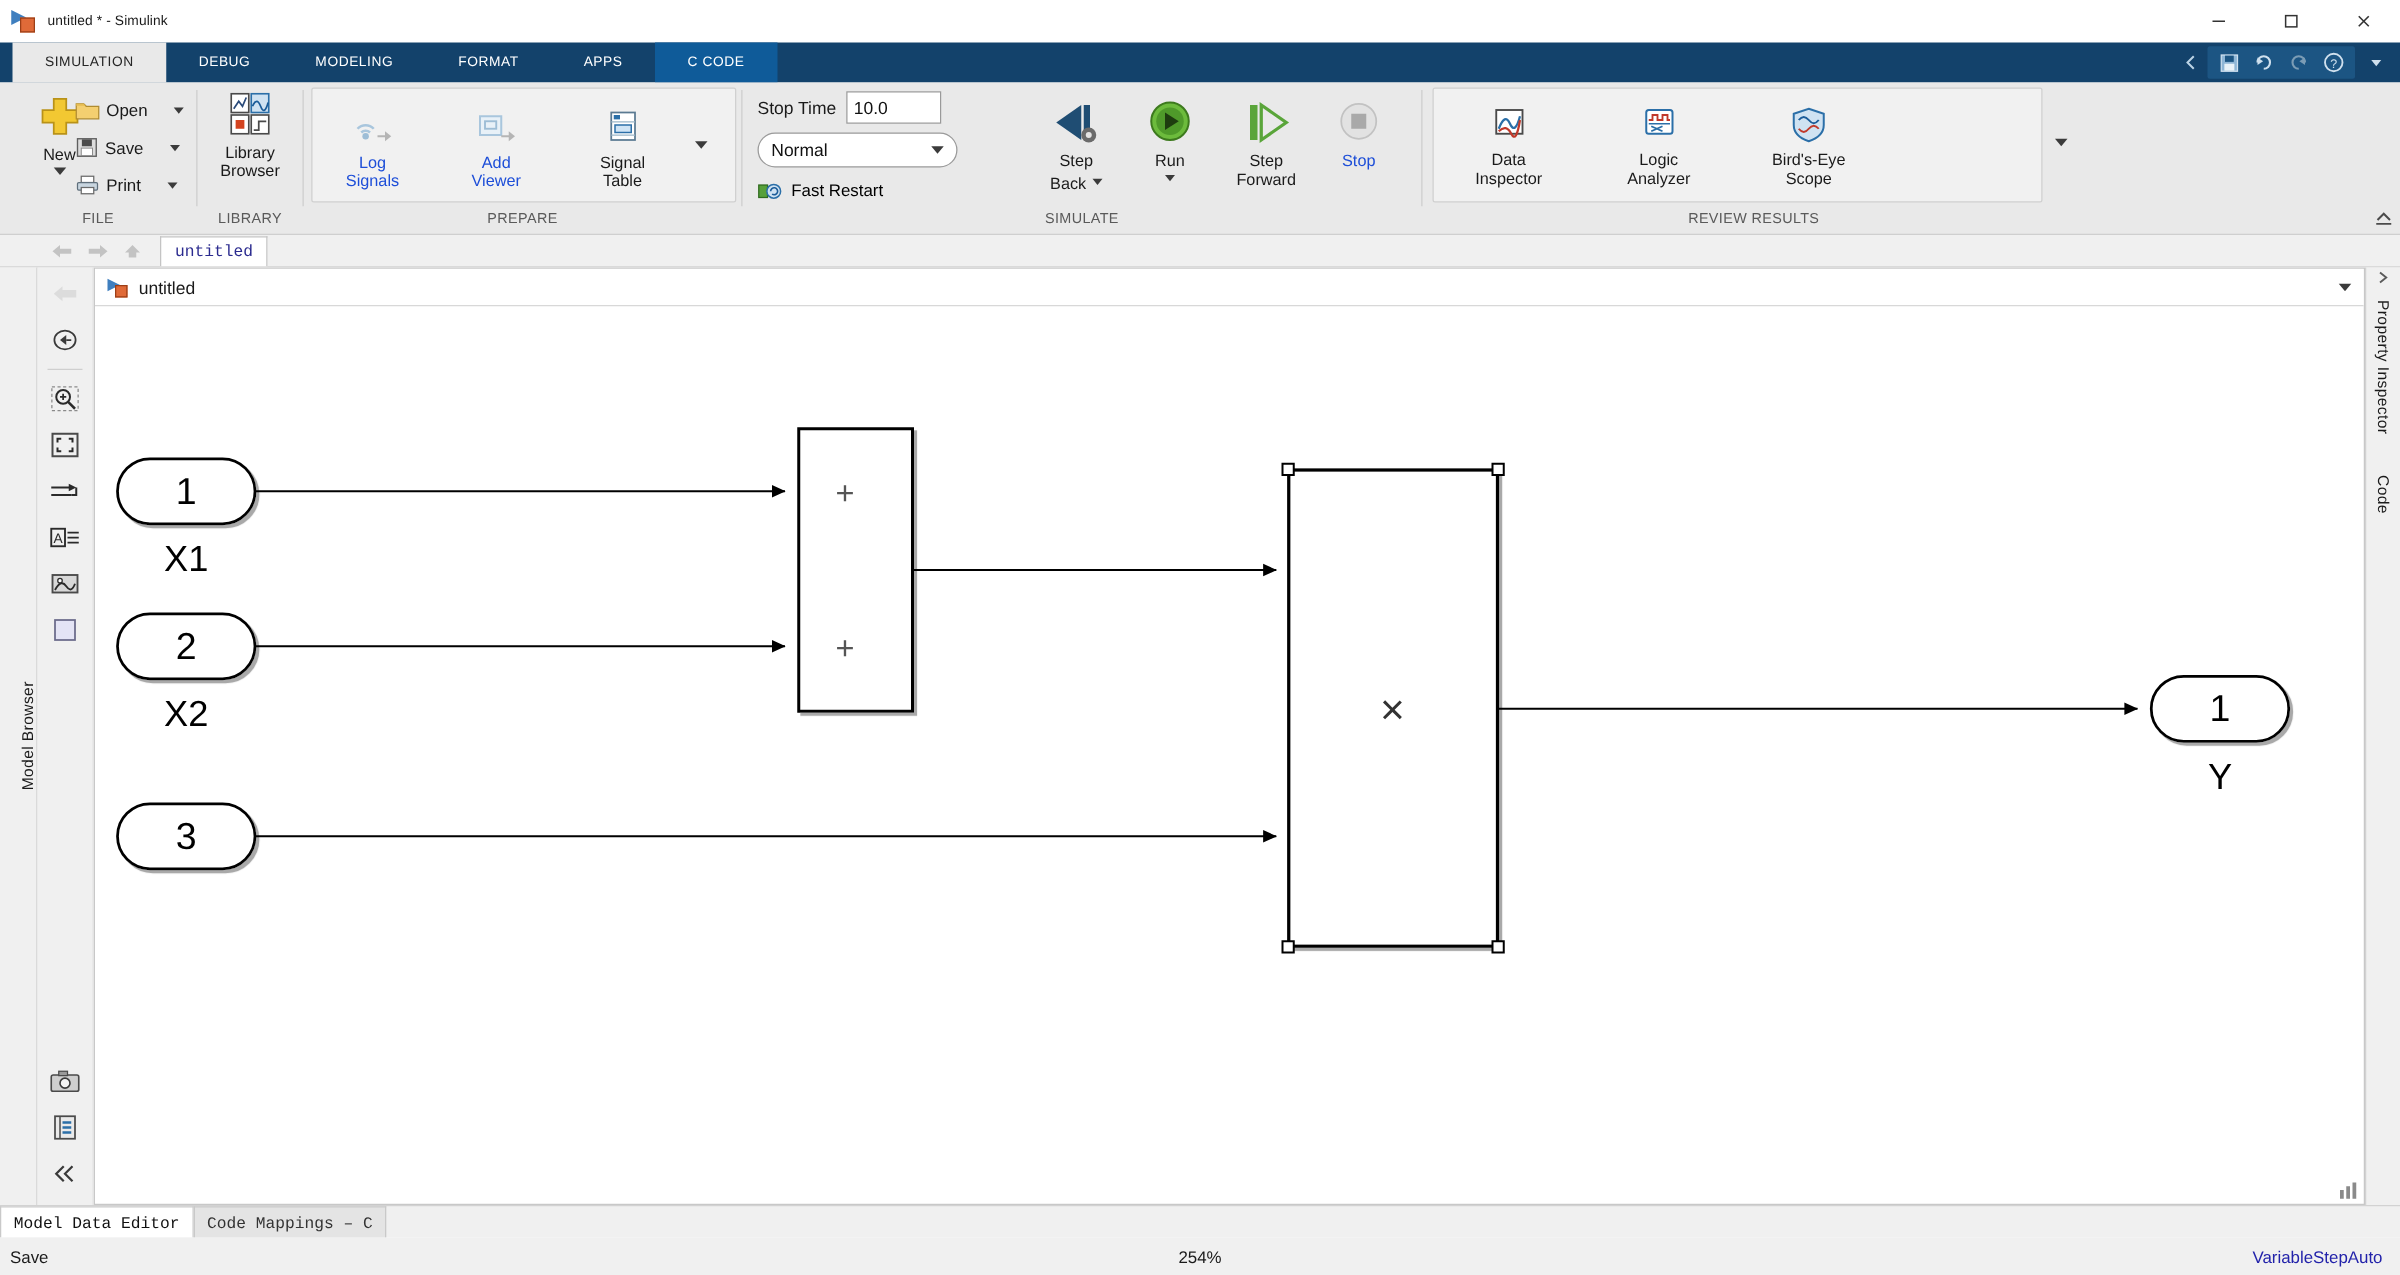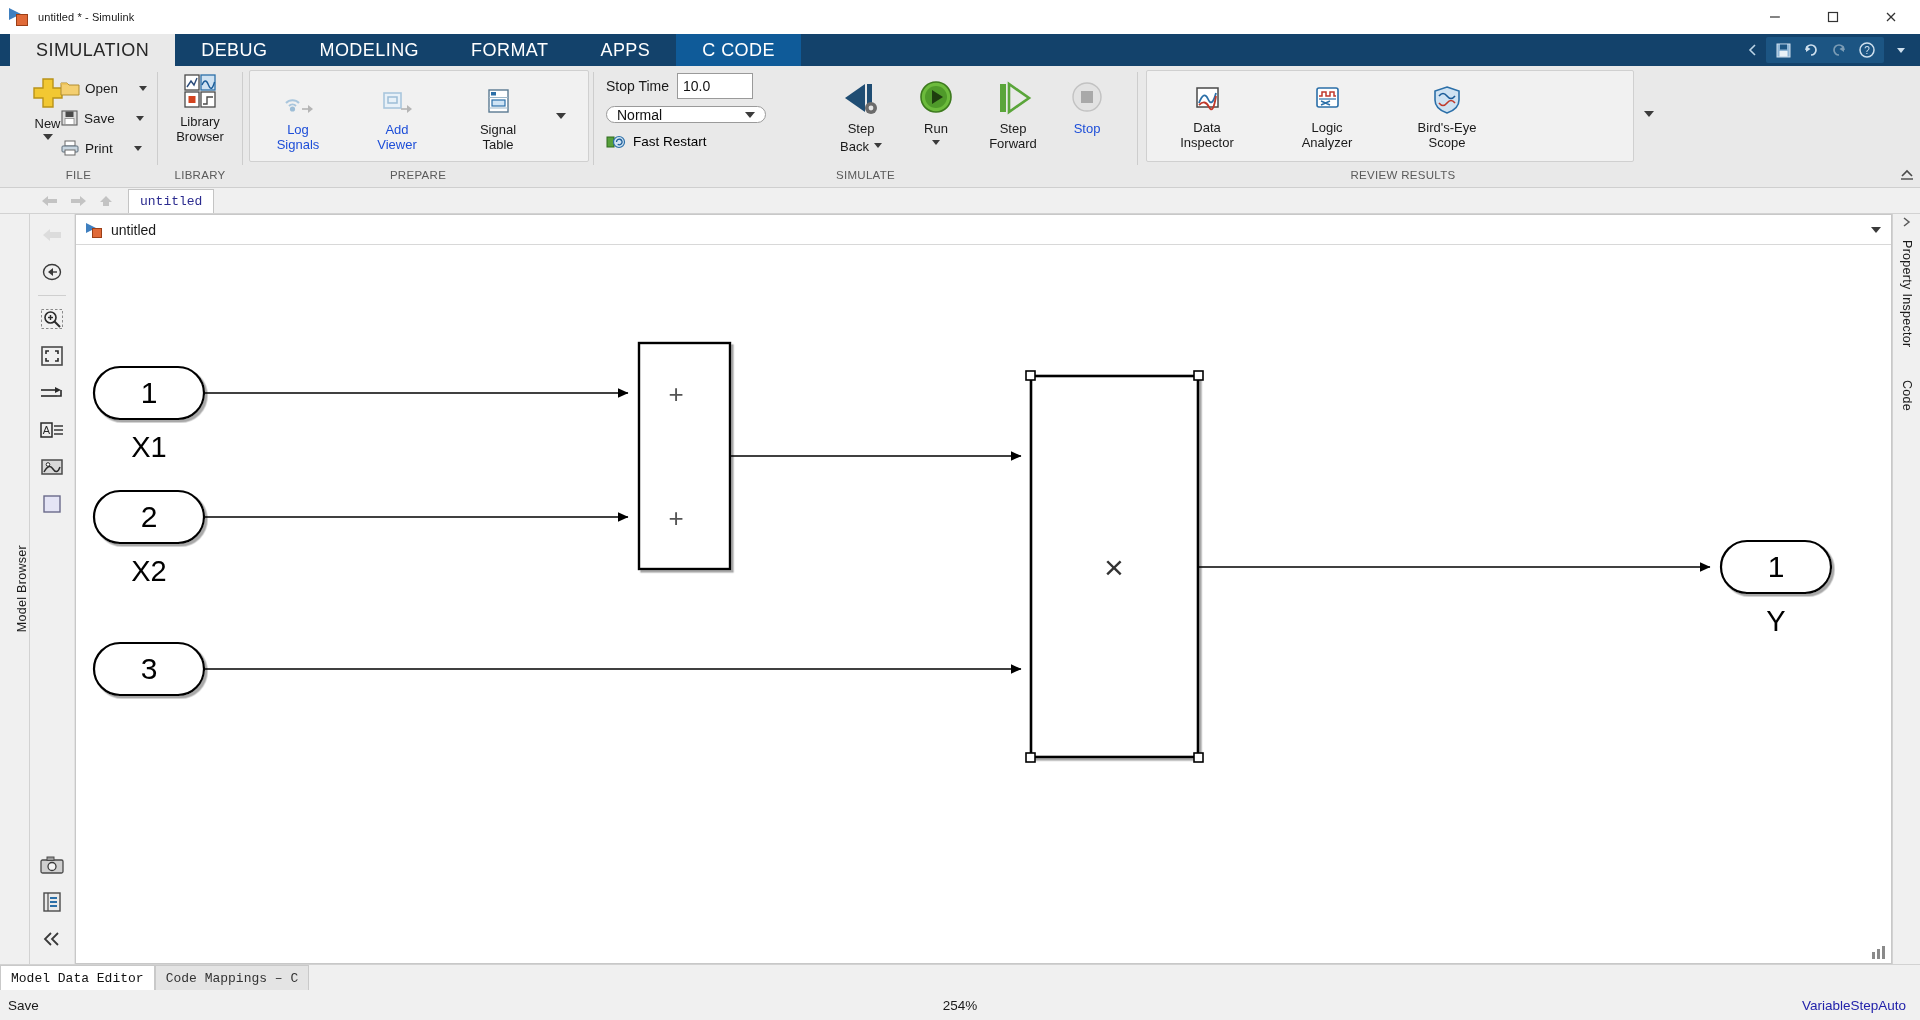--- a/index.html
+++ b/index.html
@@ -35,21 +35,21 @@
     color:#333; font-size:15px;
   }
 
   
   .tabstrip {
     height:32px; background:#13426b; display:flex; align-items:flex-end;
     position:relative; flex:0 0 32px;
   }
   .tab {
     height:32px; padding:0 26px; display:flex; align-items:center; justify-content:center;
-    color:#ffffff; font-size:18px; letter-spacing:.45px; cursor:default;
+    color:#ffffff; font-size:11px; letter-spacing:.45px; cursor:default;
   }
   .tab.active { background:#e9e9e9; color:#262626; }
   .tab.highlight { background:#0f5b99; color:#ffffff; }
   .tabstrip-right {
     margin-left:auto; display:flex; align-items:center; height:32px; padding-right:6px;
   }
   .qbar {
     background:#1c5583; border-radius:2px; height:26px; display:flex; align-items:center;
     padding:0 4px; gap:2px; margin-right:4px;
   }
@@ -87,21 +87,21 @@
     display:flex; align-items:flex-start; height:92px; margin-top:2px;
   }
 
   .simfield { display:flex; align-items:center; gap:8px; height:28px; }
   .simlabel { font-size:14px; color:#1a1a1a; }
   .textinput {
     border:1px solid #9a9a9a; background:#fff; height:26px; width:76px;
     font-size:14px; padding:0 5px; line-height:24px; color:#111;
   }
   .dropdown {
-    border:1px solid #9a9a9a; background:#fff; border-radius:14px; height:17px; width:160px;
+    border:1px solid #9a9a9a; background:#fff; border-radius:14px; height:28px; width:160px;
     display:flex; align-items:center; padding:2px 10px; font-size:14px; color:#111;
   }
   .dropdown .caret-d { margin-left:auto; }
   .chk-row { display:flex; align-items:center; gap:7px; height:24px; font-size:13.5px; }
 
   
   .explorerbar {
     height:26px; background:#f0f0f0; display:flex; align-items:center;
     border-bottom:1px solid #d2d2d2; flex:0 0 26px; padding-left:36px;
   }

